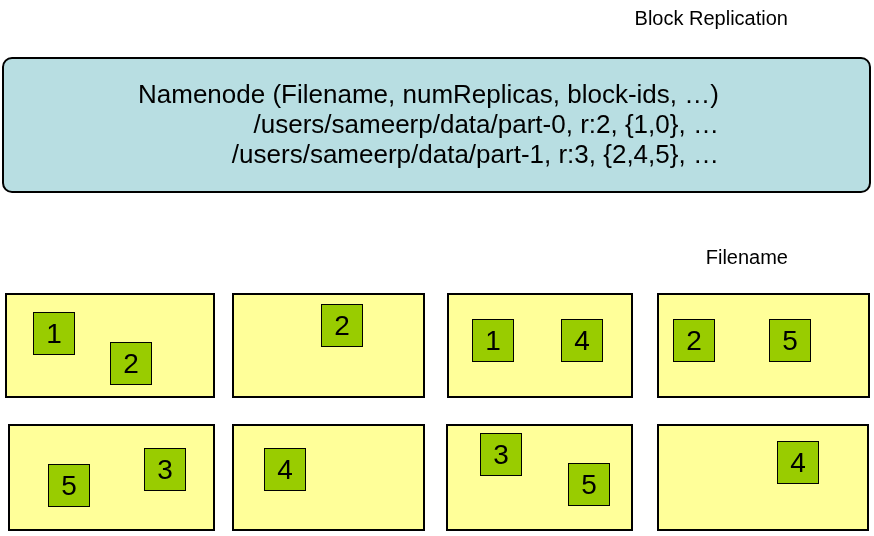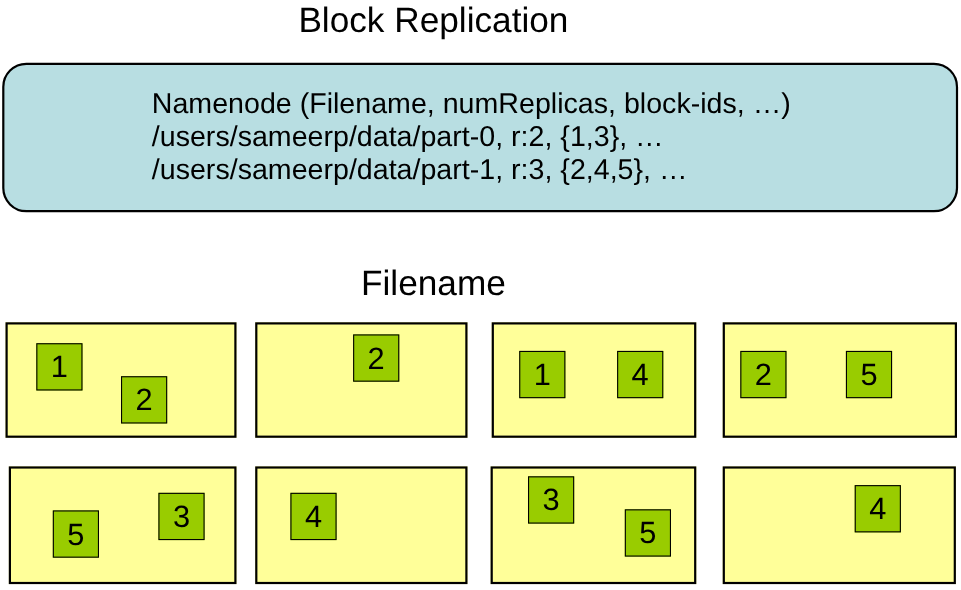--- a/index.html
+++ b/index.html
@@ -11,37 +11,38 @@
     width: 874px;
     height: 536px;
     background: #ffffff;
     overflow: hidden;
   }
 
   .heading {
     position: absolute;
     left: 0;
     width: 788px;
-    text-align: center;
-    font-size: 32px;
+    text-align: right;
+    font-size: 20px;
     line-height: 32px;
     white-space: nowrap;
   }
   #title { top: 2px; }
   #dn-heading { top: 241px; }
 
   .nn-box {
     position: absolute;
     left: 2px;
     top: 57px;
     width: 869px;
     height: 136px;
     border: 2px solid var(--outline, #000);
-    border-radius: 22px;
+    border-radius: 10px;
     background: var(--namenode-bg, #b8dee2);
+    text-align: right;
   }
   .nn-text {
     position: absolute;
     left: 134px;
     top: 20px;
     font-size: 26px;
     line-height: 30px;
     white-space: nowrap;
   }
 
@@ -67,21 +68,21 @@
 </head>
 <body>
 
 <div class="canvas">
 
   <div class="heading" id="title">Block Replication</div>
 
   <div class="nn-box">
     <div class="nn-text">
       <div>Namenode (Filename, numReplicas, block-ids, …)</div>
-      <div>/users/sameerp/data/part-0, r:2, {1,3}, …</div>
+      <div>/users/sameerp/data/part-0, r:2, {1,0}, …</div>
       <div>/users/sameerp/data/part-1, r:3, {2,4,5}, …</div>
     </div>
   </div>
 
   <div class="heading" id="dn-heading">Filename</div>
 
   <div class="dn-box" style="left:5px; top:293px; width:210px; height:105px">
     <div class="block" style="left:26px; top:17px">1</div>
     <div class="block" style="left:103px; top:47px">2</div>
   </div>

